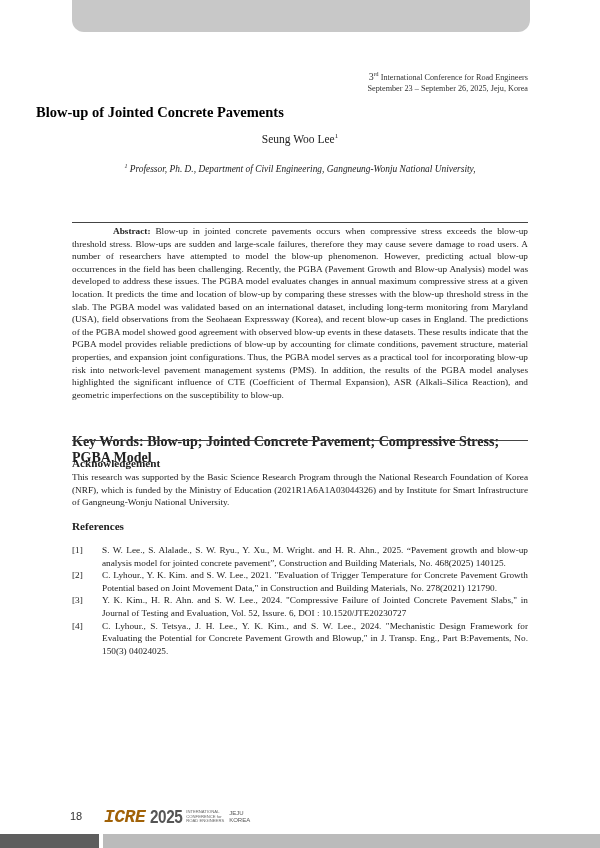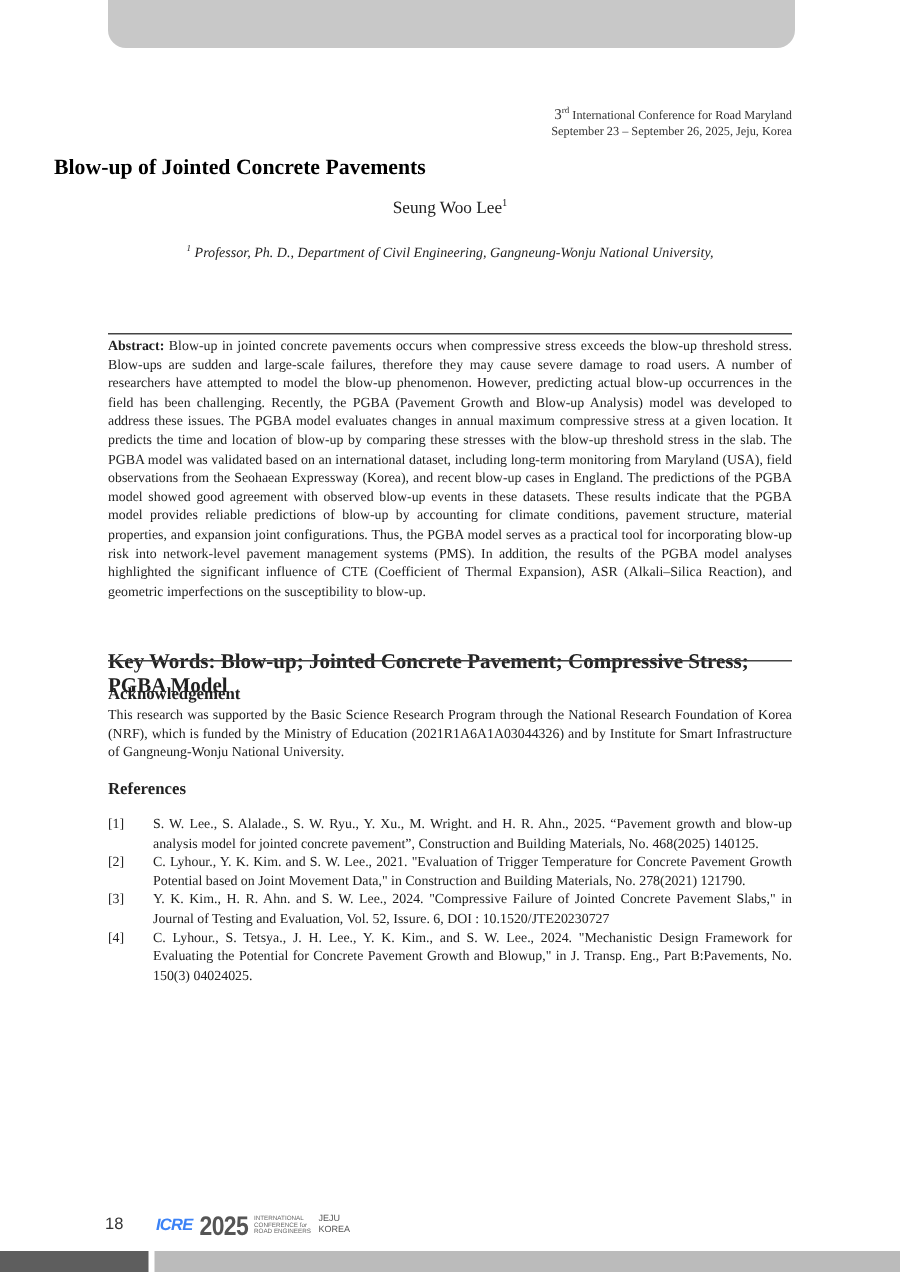--- a/index.html
+++ b/index.html
@@ -35,21 +35,21 @@
   .affil sup { font-size: 6px; vertical-align: 4px; line-height: 0; }
   .rule {
     position: absolute; left: 72px; width: 456px; height: 1px; background: #444;
   }
   .rule.r1 { top: 222px; }
   .rule.r2 { top: 440px; }
   .abstract {
     position: absolute; left: 72px; width: 456px; top: 225px;
     font-size: 9.25px; line-height: 12.6px; text-align: justify; color: #222;
   }
-  .abstract b { font-weight: bold; }
+  .abstract b { font-weight: bold; margin-left: 41px; }
   .keywords {
     position: absolute; left: 72px; width: 456px; top: 434px;
     font-size: 14px; font-weight: bold; color: #222;
   }
   .section-title {
     position: absolute; left: 72px; font-weight: bold; font-size: 11.2px; color: #222;
   }
   .ack-title { top: 457px; }
   .ack-text {
     position: absolute; left: 72px; width: 456px; top: 471px;
@@ -67,40 +67,40 @@
   .ref .txt { flex: 1; text-align: justify; }
   .page-num {
     position: absolute; left: 70px; top: 810px; font-size: 11px;
     font-family: "Liberation Sans", sans-serif; color: #333;
   }
   .logo {
     position: absolute; left: 104px; top: 804px; height: 26px; display: flex; align-items: center;
     font-family: "Liberation Sans", sans-serif; color: #555;
   }
   .logo .mark {
-    font-weight: bold; font-style: italic; font-size: 11px; letter-spacing: -0.5px;
-    color: #3b82f6; margin-right: 5px;
+    font-weight: bold; font-style: italic; font-size: 18px; letter-spacing: -0.5px;
+    color: #a16207; margin-right: 5px; font-family: Liberation Mono, monospace;
   }
   .logo .year { font-size: 18px; font-weight: bold; color: #555; letter-spacing: -0.5px; margin-right: 4px; transform: scaleX(0.85); transform-origin: left; }
   .logo .conf { font-size: 4.2px; line-height: 4.8px; color: #666; margin-left: -6px; margin-right: 5px; }
   .logo .loc { font-size: 6px; line-height: 7px; color: #555; }
   .bottom-dark {
     position: absolute; left: 0; top: 834px; width: 99px; height: 14px; background: #5e5e5e;
   }
   .bottom-light {
     position: absolute; left: 103px; top: 834px; width: 497px; height: 14px; background: #bbbbbb;
   }
 </style>
 </head>
 <body>
 
 <div class="top-bar"></div>
 
 <div class="conf-header">
-  <div><span class="num">3</span><sup>rd</sup><span> International Conference for Road Maryland</span></div>
+  <div><span class="num">3</span><sup>rd</sup><span> International Conference for Road Engineers</span></div>
   <div>September 23 – September 26,  2025, Jeju, Korea</div>
 </div>
 
 <div class="title">Blow-up of Jointed Concrete Pavements</div>
 
 <div class="author"><span>Seung Woo Lee</span><sup>1</sup></div>
 
 <div class="affil">
   <div class="it"><sup>1</sup><span> Professor, Ph. D., Department of Civil Engineering, Gangneung-Wonju National University,</span></div>
 </div>

